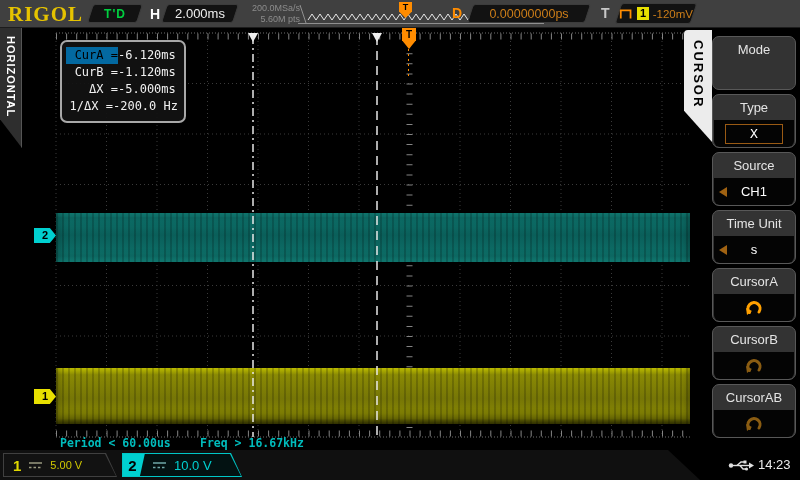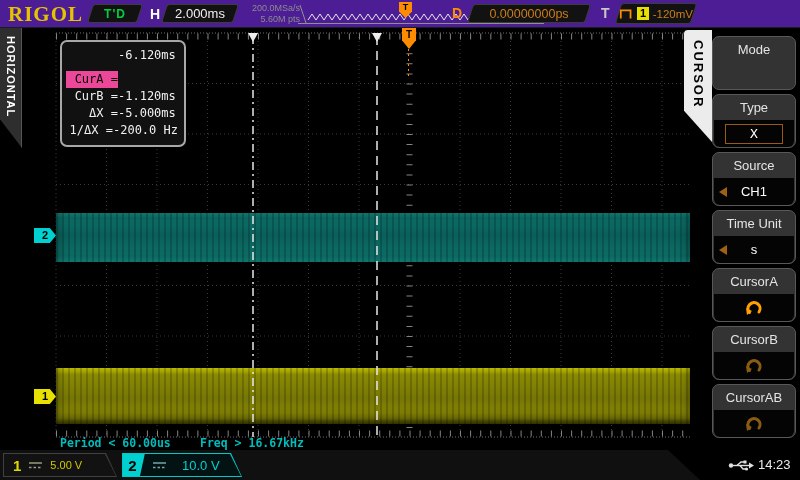--- a/index.html
+++ b/index.html
@@ -1,21 +1,21 @@
 <!DOCTYPE html>
 <html><head>
 <meta charset="utf-8">
 <style>
   * { margin:0; padding:0; box-sizing:border-box; }
   html,body { background:#000; }
   body { font-family:"Liberation Sans", sans-serif; }
   .screen { position:relative; width:800px; height:480px; background:#000; overflow:hidden; }
 
   
-  .topbar { position:absolute; left:0; top:0; width:800px; height:28px; background:#4c1d95; border-bottom:1px solid #1c1c1c; }
+  .topbar { position:absolute; left:0; top:0; width:800px; height:28px; background:#404040; border-bottom:1px solid #1c1c1c; }
   .logo { position:absolute; left:8px; top:2px; font-family:"Liberation Serif", serif; font-weight:bold; font-size:21px; color:#e6c300; letter-spacing:1px; }
   .slant { position:absolute; transform:skewX(-18deg); border:1px solid #3c3c3c; background:#121212; border-radius:3px; }
   .slant > span { display:flex; align-items:center; justify-content:center; width:100%; height:100%; transform:skewX(18deg); }
   .td-badge { left:90px; top:4px; width:50px; height:19px; }
   .td-badge span { color:#00d040; font-weight:bold; font-size:12px; letter-spacing:1px; }
   .h-label { position:absolute; left:150px; top:6px; color:#fff; font-weight:bold; font-size:14px; }
   .tb-box { left:164px; top:4px; width:72px; height:19px; }
   .tb-box span { color:#f0f0f0; font-size:13px; }
   .rate { position:absolute; left:240px; top:3px; width:60px; text-align:right; color:#8c8c8c; font-size:9px; line-height:11px; }
   .memstrip { position:absolute; left:298px; top:3px; width:246px; height:21px; border-bottom:1px solid #909090; }
@@ -55,21 +55,21 @@
   .trig-marker-grid { position:absolute; left:380px; top:0; width:14px; height:21px; background:#ff8c00;
     clip-path:polygon(0 0,100% 0,100% 58%,50% 100%,0 58%); color:#000; font-weight:bold; font-size:10px; text-align:center; line-height:13px; }
   .trig-trail { position:absolute; left:386px; top:21px; width:1px; height:30px;
     background:repeating-linear-gradient(180deg,#ff8c00 0 2px, transparent 2px 5px); }
 
   
   .cursor-box { position:absolute; left:38px; top:12px; width:126px; background:rgba(18,18,18,.92);
     border:2px solid #a8a8a8; border-radius:7px; padding:5px 6px 6px 4px; }
   .cb-row { display:flex; font-size:12px; line-height:17px; color:#f0f0f0; font-family:"DejaVu Sans Mono", monospace; }
   .cb-label { width:52px; text-align:right; white-space:pre; }
-  .cb-label.hl { background:#ec4899; color:#000;margin-top:24px; }
+  .cb-label.hl { background:#0369a1; color:#000; }
   .cb-value { white-space:pre; }
 
   .meas { position:absolute; top:408px; color:#00bcbc; font-family:"DejaVu Sans Mono", monospace; font-size:11.5px; font-weight:bold; }
   .meas-period { left:38px; }
   .meas-freq { left:178px; }
 
   
   .menu { position:absolute; left:690px; top:28px; width:110px; height:422px; background:#000; }
   .menu-tab { position:absolute; left:-6px; top:2px; width:28px; height:112px; background:#ececec;
     clip-path:polygon(0 0,100% 0,100% 100%,0 72%); display:flex; justify-content:center; padding-top:10px; border-radius:4px 0 0 4px; }
@@ -92,21 +92,21 @@
   .chblock .inner { width:100%; height:100%; display:flex; align-items:center; gap:7px; padding-left:9px; }
   .chblock, .chblock .inner { clip-path:polygon(0 0,calc(100% - 11px) 0,100% 100%,0 100%); }
   .ch1-block { left:3px; width:114px; background:#404040; }
   .ch1-block .inner { background:#121212; }
   .ch2-block { left:122px; width:120px; background:#00c8c8; }
   .ch2-block .inner { background:#031212; padding-left:0; }
   .ch1-num { color:#e0d800; font-weight:bold; font-size:15px; }
   .ch1-val { color:#d0c800; font-size:11px; }
   .ch2-numbox { width:22px; height:24px; background:#00d0d0; clip-path:polygon(0 0,100% 0,76% 100%,0 100%);
     color:#000; font-weight:bold; font-size:15px; display:flex; align-items:center; justify-content:center; padding-right:3px; }
-  .ch2-val { color:#00d0d0; font-size:13px;margin-left:8px; }
+  .ch2-val { color:#00d0d0; font-size:13px; }
   .usb { position:absolute; left:728px; top:9px; }
   .clock { position:absolute; left:758px; top:7px; color:#ececec; font-size:13px; }
 </style>
 </head>
 <body>
 
 <div class="screen">
 
   <header class="topbar">
     <div class="logo">RIGOL</div>

